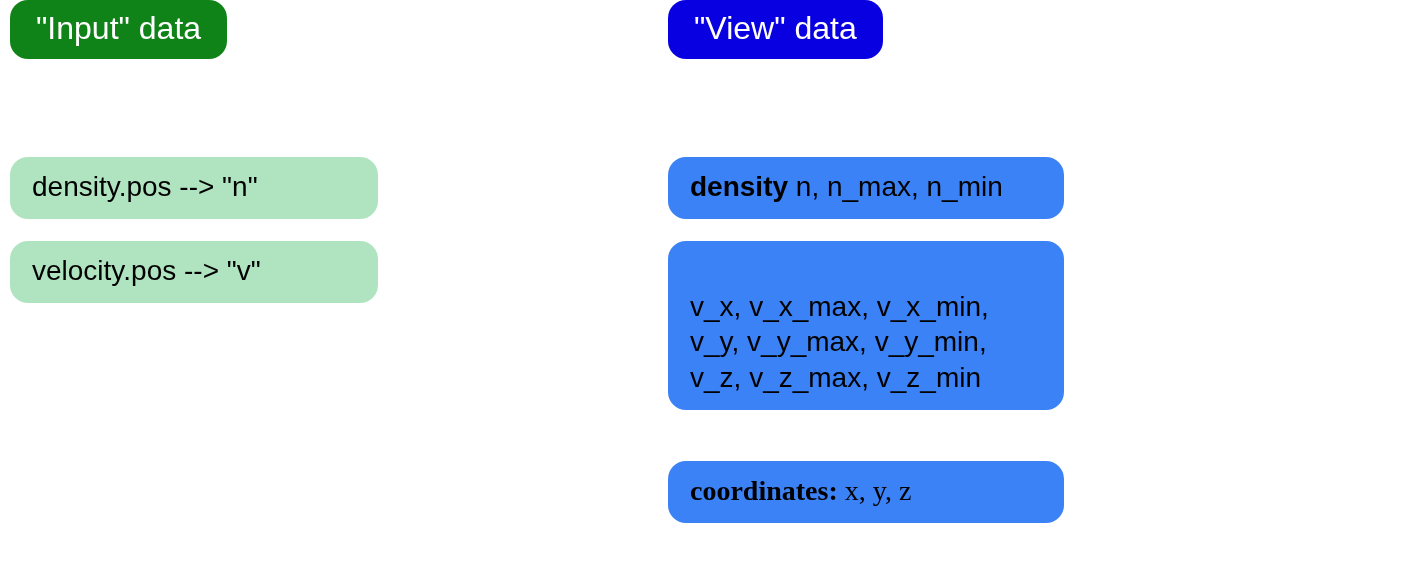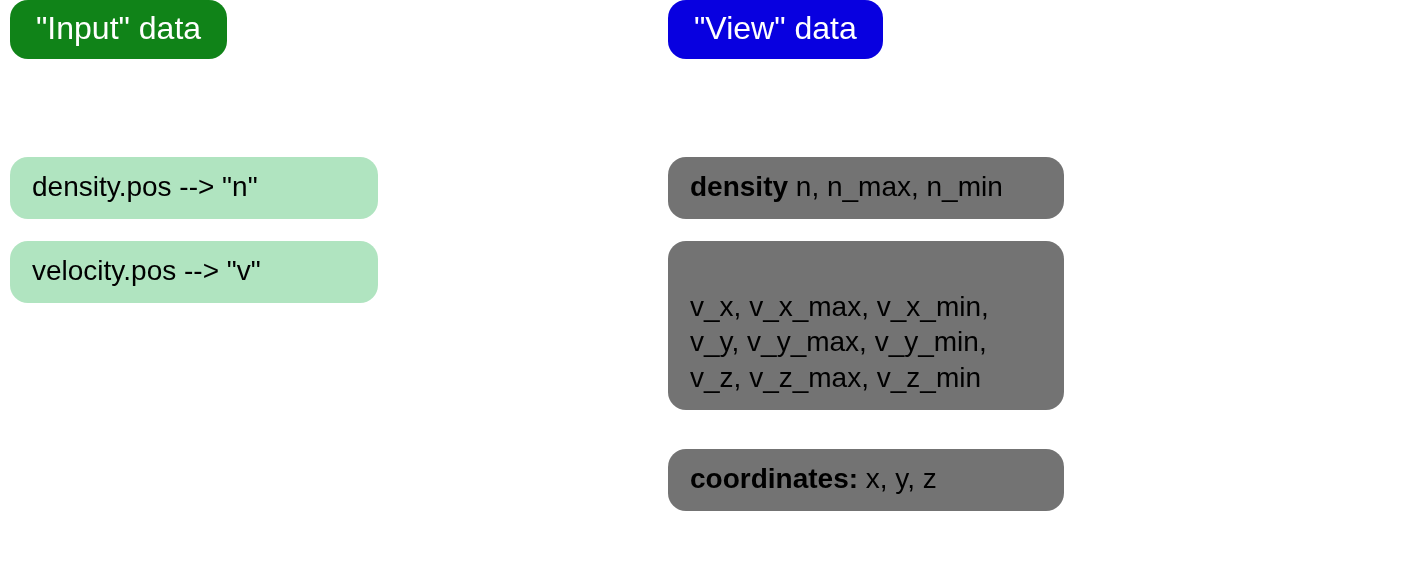--- a/index.html
+++ b/index.html
@@ -47,31 +47,32 @@
       font-size: 28px;
       color: black;
       margin-top: 22px;
       line-height: 1.28;
     }
     .item-green {
       background: #b0e4c0;
       width: 368px;
     }
     .item-blue {
-      background: #737373;
+      background: #3b82f6;
       width: 396px;
     }
     .first-item {
       margin-top: 98px;
     }
     .first-item-right {
       margin-top: 98px;
     }
     .big-gap {
-      margin-top: 39px;
+      margin-top: 51px;
+      font-family: Liberation Serif, serif;
     }
     .bold {
       font-weight: bold;
     }
   </style>
 </head>
 <body>
 
 <div class="col col-left">
   <div class="header-pill header-green">"Input" data</div>

